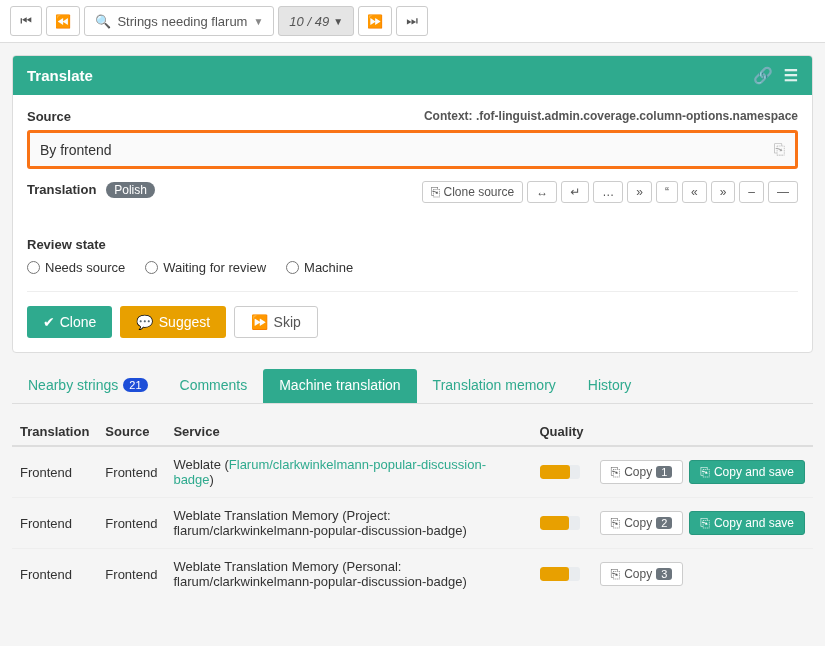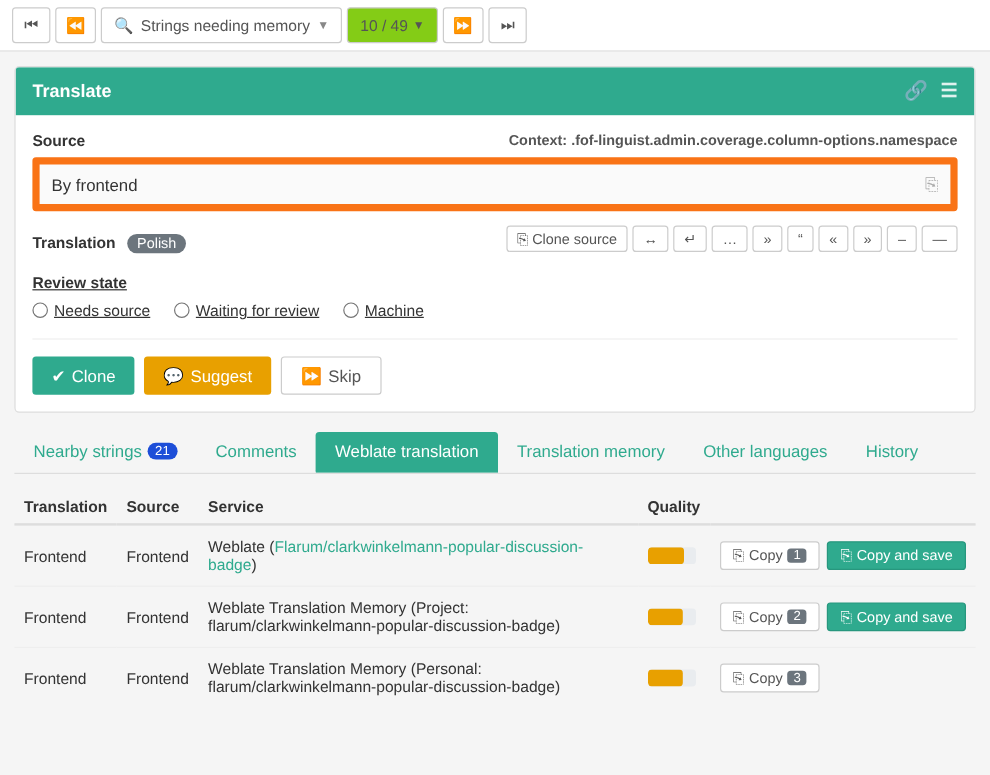--- a/index.html
+++ b/index.html
@@ -16,23 +16,23 @@
       display: flex; align-items: center; justify-content: center; min-width: 32px; height: 30px;
     }
     .nav-dropdown {
       border: 1px solid #ccc; background: #fff; border-radius: 3px;
       padding: 4px 10px; cursor: pointer; color: #555; font-size: 13px;
       display: flex; align-items: center; gap: 6px; height: 30px;
     }
     .nav-dropdown .search-icon { color: #888; }
     .nav-dropdown .caret { font-size: 10px; color: #888; }
     .page-indicator {
-      border: 1px solid #ccc; background: #84cc16; border-radius: 3px;
+      border: 1px solid #ccc; background: #e5e5e5; border-radius: 3px;
       padding: 4px 10px; font-size: 13px; color: #555; height: 30px;
-      display: flex; align-items: center; gap: 4px; cursor: pointer;
+      display: flex; align-items: center; gap: 4px; cursor: pointer; font-style: italic;
     }
     .page-indicator .caret { font-size: 10px; }
 
     
     .main-content { padding: 12px; }
 
     
     .translate-card {
       background: #fff; border: 1px solid #ddd; border-radius: 4px;
       margin-bottom: 16px; overflow: hidden;
@@ -49,28 +49,28 @@
 
     .source-row {
       display: flex; justify-content: space-between; align-items: flex-start;
       margin-bottom: 6px;
     }
     .source-label { font-weight: 700; font-size: 13px; }
     .context-label { font-size: 12px; color: #555; }
     .context-label span { font-weight: 700; }
 
     .source-text-box {
-      border: 6px solid #f97316; border-radius: 3px; padding: 8px 10px;
+      border: 3px solid #f97316; border-radius: 3px; padding: 8px 10px;
       background: #fafafa; font-size: 14px; margin-bottom: 12px;
       display: flex; justify-content: space-between; align-items: center;
     }
     .source-copy-icon { color: #aaa; cursor: pointer; }
 
     .translation-label-row {
-      display: flex; align-items: flex-end; justify-content: space-between;
+      display: flex; align-items: flex-start; justify-content: space-between;
       margin-bottom: 6px;
     }
     .translation-label { font-weight: 700; font-size: 13px; }
     .badge-polish {
       background: #6c757d; color: #fff; border-radius: 10px;
       padding: 1px 8px; font-size: 12px; margin-left: 6px;
     }
     .translation-toolbar {
       display: flex; gap: 4px; align-items: center;
     }
@@ -85,21 +85,21 @@
       padding: 8px; font-size: 14px; min-height: 60px; resize: vertical;
       outline: none; font-family: inherit;
     }
     .char-count {
       text-align: right; font-size: 11px; color: #fff;
       background: #6c757d; border-radius: 10px; padding: 1px 7px;
       display: inline-block; float: right; margin-top: -18px; margin-right: 4px;
       position: relative; z-index: 1;
     }
 
-    .review-state-section { margin-top: 18px; text-decoration: underline; }
+    .review-state-section { margin-top: 34px; }
     .review-state-label { font-weight: 700; font-size: 13px; margin-bottom: 8px; }
     .radio-group { display: flex; gap: 20px; align-items: center; }
     .radio-option { display: flex; align-items: center; gap: 5px; cursor: pointer; font-size: 13px; }
     .radio-option input[type=radio] { accent-color: #2faa8e; }
 
     .action-buttons {
       display: flex; gap: 8px; margin-top: 16px; padding-top: 14px;
       border-top: 1px solid #eee;
     }
     .btn-save {
@@ -183,21 +183,21 @@
     .clearfix::after { content: ''; display: table; clear: both; }
   </style>
 </head>
 <body>
 
 <div class="top-nav">
   <button class="nav-btn">⏮</button>
   <button class="nav-btn">⏪</button>
   <div class="nav-dropdown">
     <span class="search-icon">🔍</span>
-    <span>Strings needing memory</span>
+    <span>Strings needing flarum</span>
     <span class="caret">▼</span>
   </div>
   <div class="page-indicator">
     <span>10 / 49</span>
     <span class="caret">▼</span>
   </div>
   <button class="nav-btn">⏩</button>
   <button class="nav-btn">⏭</button>
 </div>
 
@@ -287,27 +287,24 @@
 
   <div class="tabs-row">
     <a class="tab-item">
       <span>Nearby strings</span>
       <span class="tab-badge">21</span>
     </a>
     <a class="tab-item">
       <span>Comments</span>
     </a>
     <a class="tab-item active">
-      <span>Weblate translation</span>
+      <span>Machine translation</span>
     </a>
     <a class="tab-item">
       <span>Translation memory</span>
-    </a>
-    <a class="tab-item">
-      <span>Other languages</span>
     </a>
     <a class="tab-item">
       <span>History</span>
     </a>
   </div>
 
   <table class="mt-table">
     <thead>
       <tr>
         <th>Translation</th>

